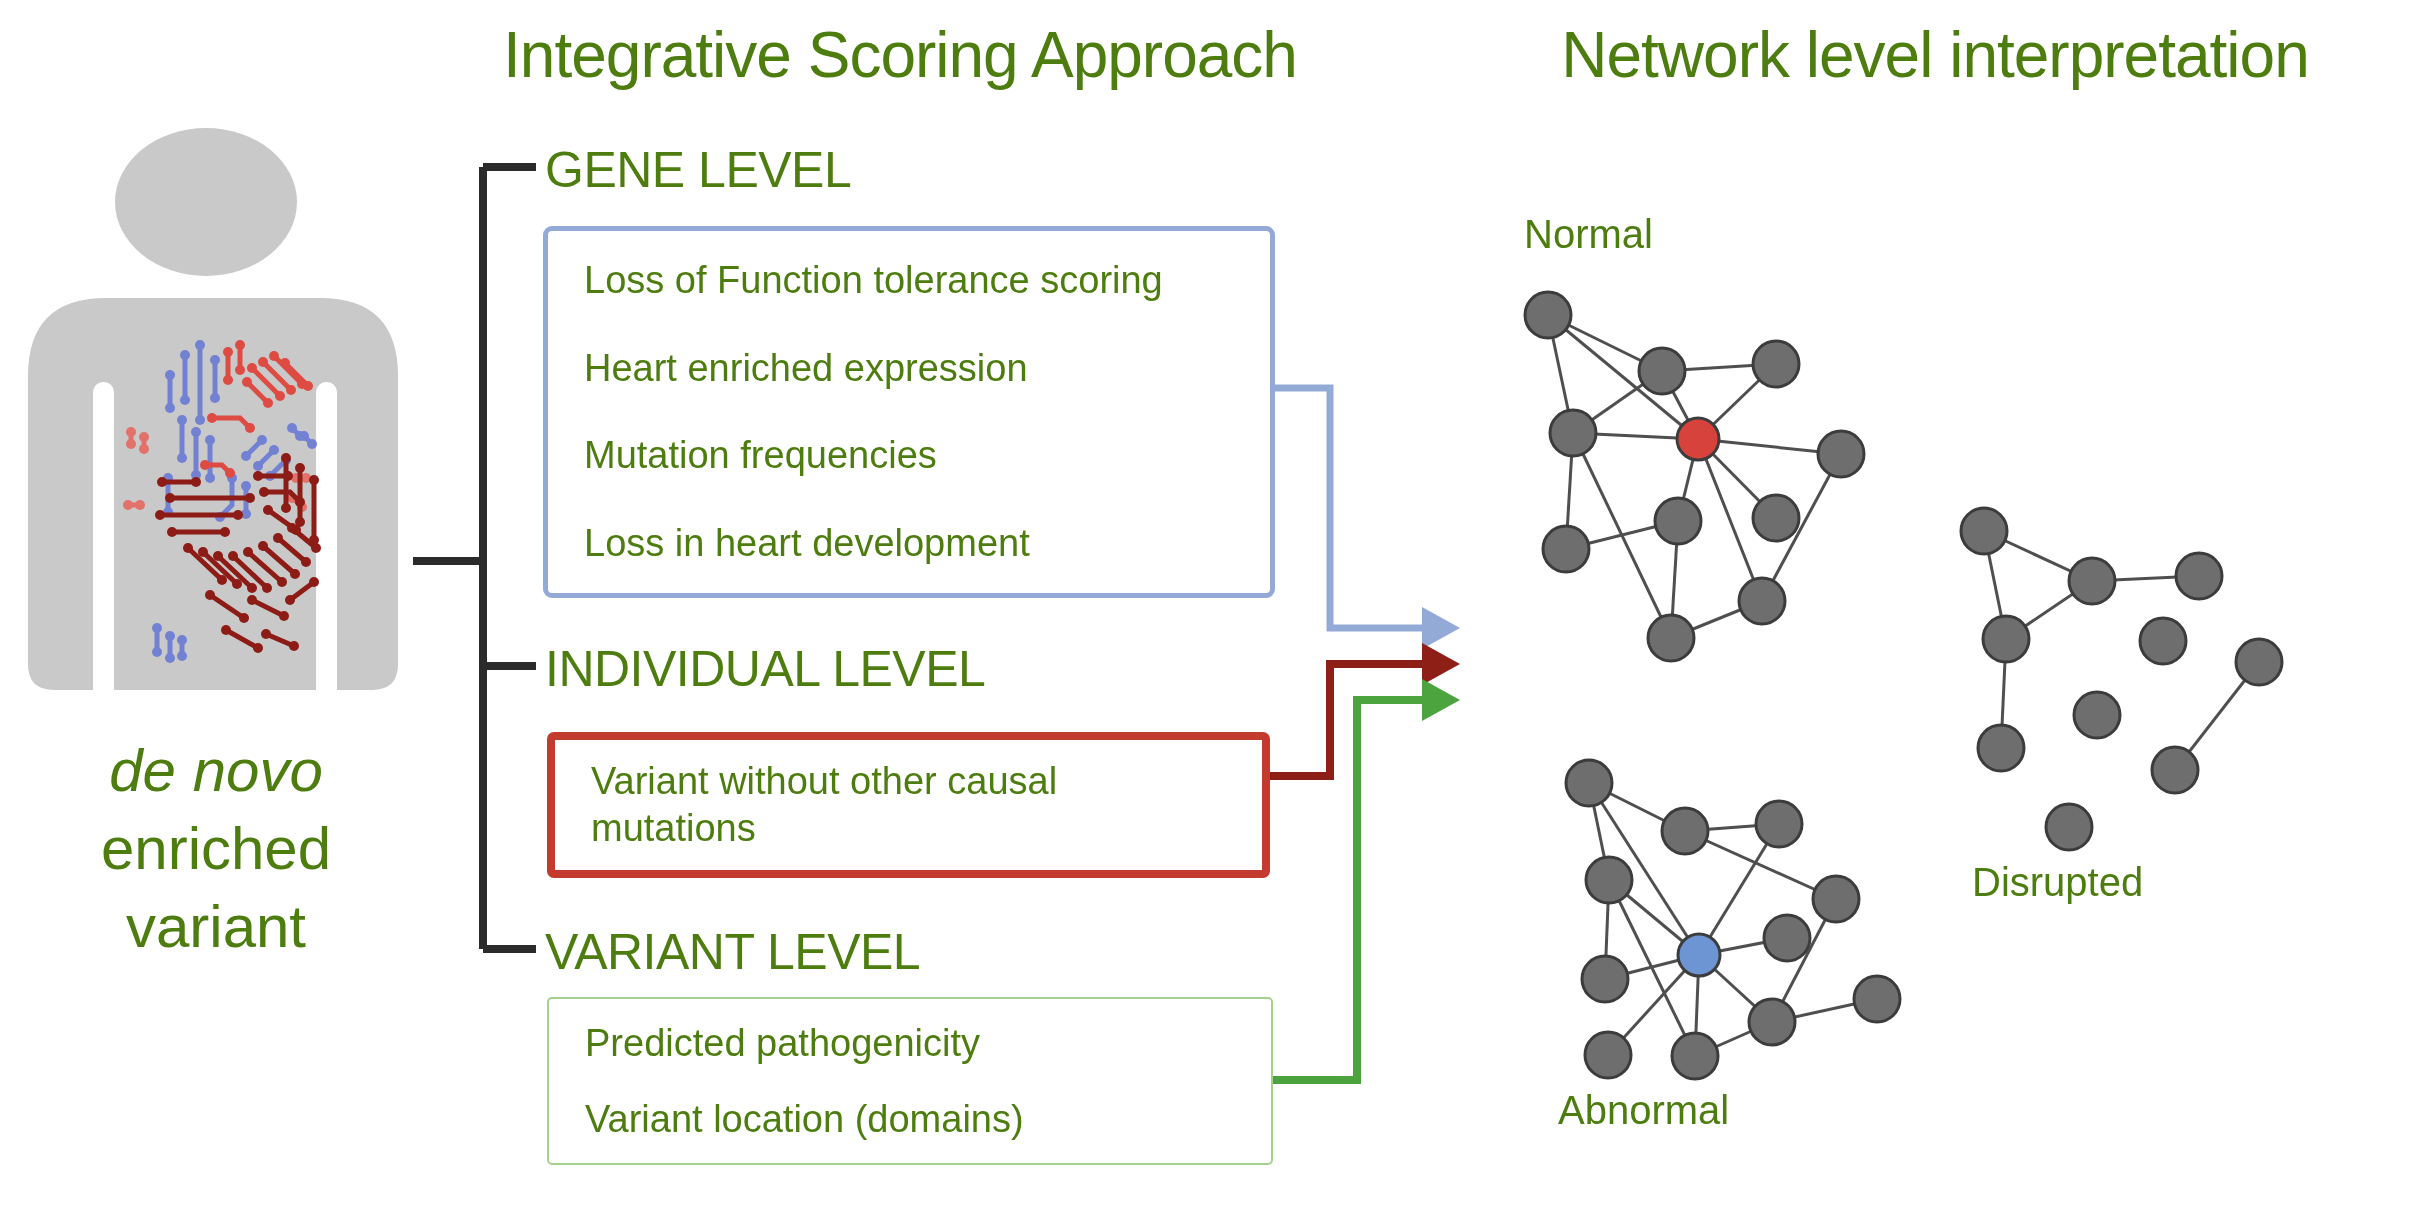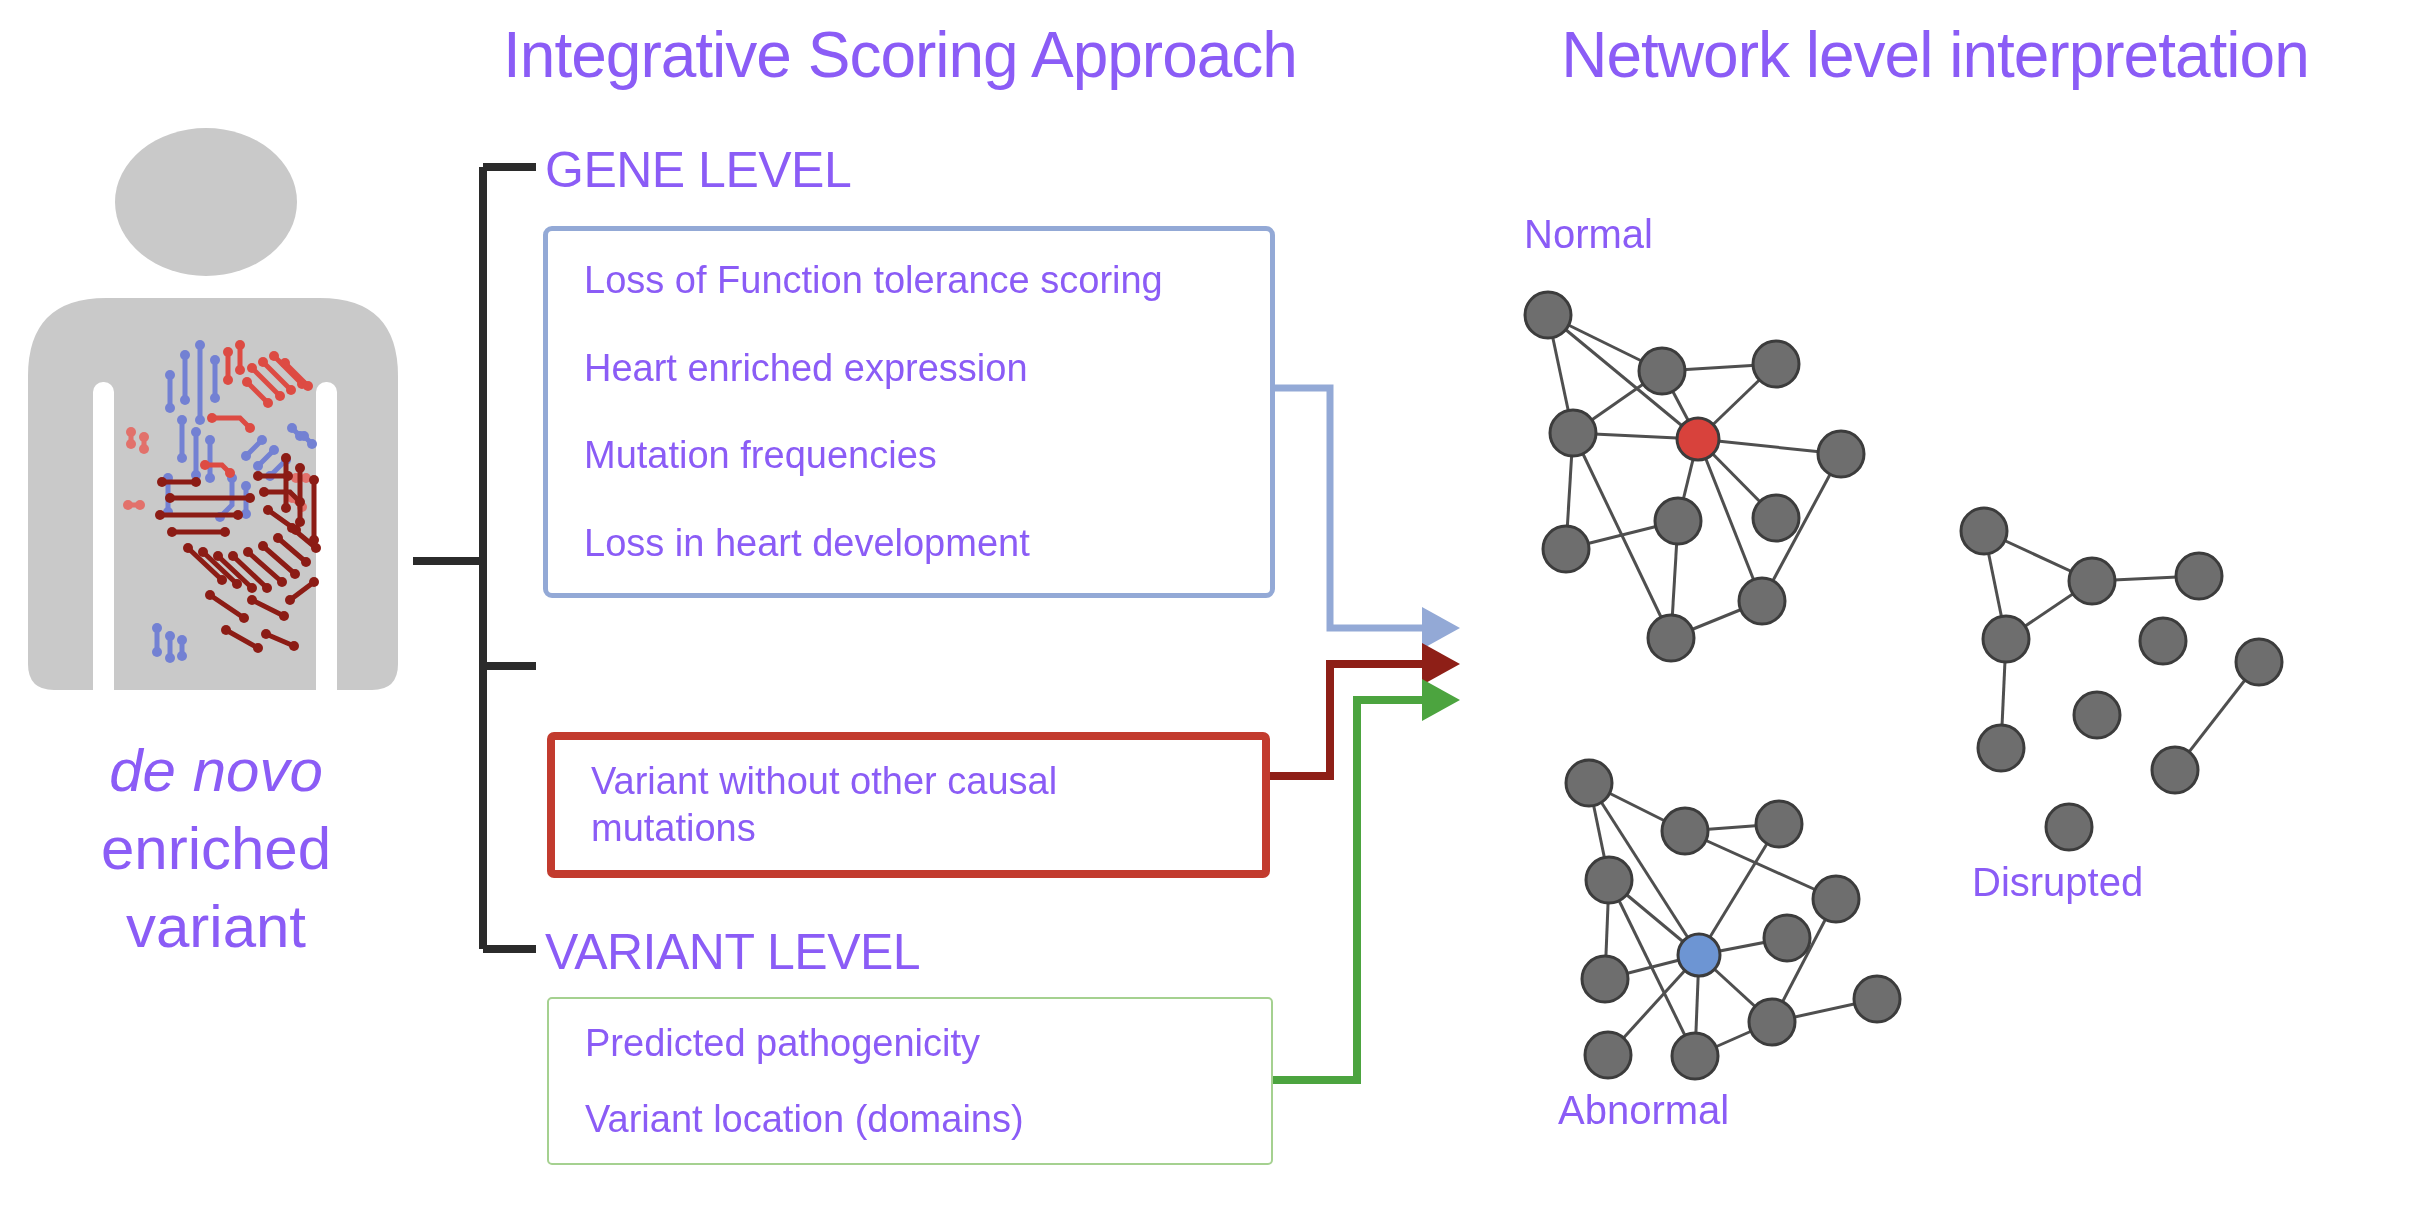--- a/index.html
+++ b/index.html
@@ -1,18 +1,18 @@
 <!DOCTYPE html>
 <html><head>
 <meta charset="utf-8">
 <style>
   html,body{margin:0;padding:0;background:#ffffff;}
   #canvas{
     position:relative;width:2412px;height:1214px;background:#ffffff;overflow:hidden;
-    font-family:"Liberation Sans",sans-serif;color:#8b5cf6;
+    font-family:"Liberation Sans",sans-serif;color:#4d7c0f;
   }
   #art{position:absolute;left:0;top:0;width:2412px;height:1214px;}
   .title{position:absolute;top:18px;width:1000px;text-align:center;font-size:64px;letter-spacing:-1px;white-space:nowrap;}
   #title-left{left:400px;}
   #title-right{left:1435px;}
   .lvl-head{position:absolute;font-size:50px;letter-spacing:-0.5px;white-space:nowrap;}
   #head-gene{left:545px;top:141px;}
   #head-individual{left:545px;top:640px;}
   #head-variant{left:545px;top:923px;}
   .box{position:absolute;box-sizing:border-box;background:#ffffff;display:flex;flex-direction:column;justify-content:space-around;}
@@ -312,20 +312,21 @@
   </div>
 
   <div class="lvl-head" id="head-gene">GENE LEVEL</div>
   <div class="box" id="box-gene" style="border-color: rgb(147, 169, 214);">
     <div class="box-item">Loss of Function tolerance scoring</div>
     <div class="box-item">Heart enriched expression</div>
     <div class="box-item">Mutation frequencies</div>
     <div class="box-item">Loss in heart development</div>
   </div>
 
+  <div class="lvl-head" id="head-individual">INDIVIDUAL LEVEL</div>
   <div class="box" id="box-individual" style="border-color: rgb(194, 59, 46);">
     <div class="box-item">Variant without other causal mutations</div>
   </div>
 
   <div class="lvl-head" id="head-variant">VARIANT LEVEL</div>
   <div class="box" id="box-variant" style="border-color: rgb(165, 209, 144);">
     <div class="box-item">Predicted pathogenicity</div>
     <div class="box-item">Variant location (domains)</div>
   </div>
 

